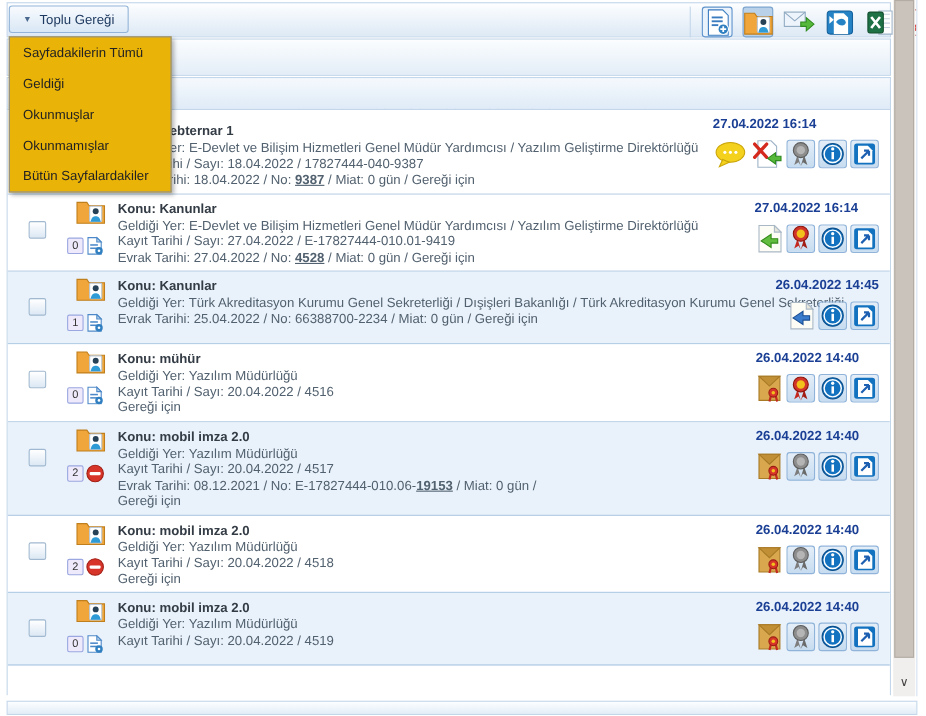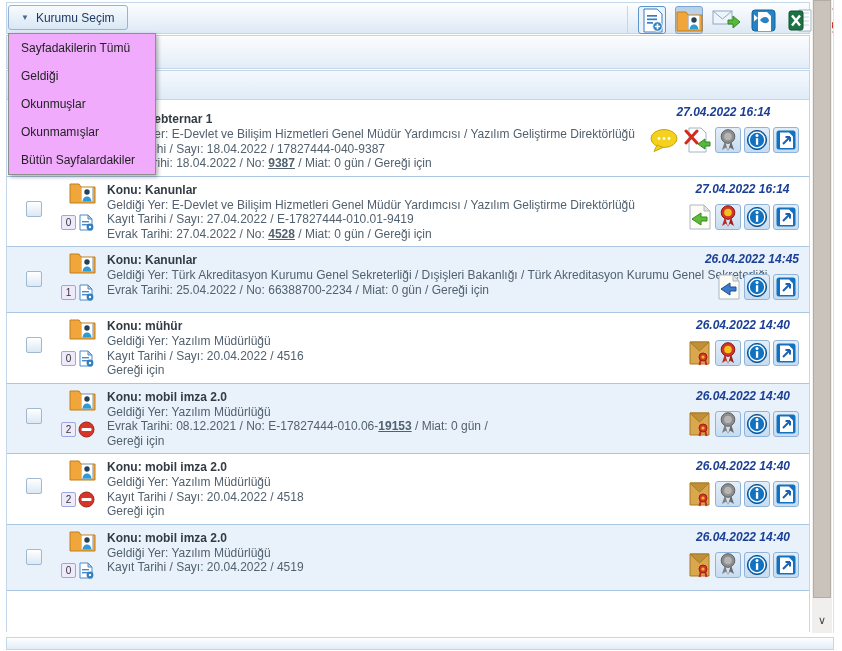--- a/index.html
+++ b/index.html
@@ -43,21 +43,21 @@
   .pg-page { font-size:12px; color:#333; min-width:26px; }
   .pg-page.current { color:#d2691e; font-weight:bold; }
   #page-size { width:88px; height:26px; margin-left:8px; border:1px solid #9db8d9;
     border-radius:2px; background:#fff; display:flex; align-items:center;
     justify-content:space-between; padding:0 9px; font-size:12px; color:#333;
     cursor:pointer; }
   #page-size .chev { font-size:10px; color:#555; }
 
   
   #bulk-menu { position:absolute; left:8px; top:33px; width:148px; z-index:20;
-    background:#f0abfc; border:1px solid #8e8e8e;
+    background:#eab308; border:1px solid #8e8e8e;
     box-shadow:2px 2px 4px rgba(0,0,0,.3); }
   #bulk-menu .item { padding:0 12px; height:28px; line-height:28px; font-size:12px;
     color:#222; cursor:pointer; white-space:nowrap; }
 
   
   #rows { position:absolute; left:6px; top:100px; width:804px; height:532px;
     overflow:hidden; border-left:1px solid #c3d6ea; border-right:1px solid #c3d6ea; }
   .row { position:relative; display:flex; border-bottom:1px solid #aac6e2;
     background:#fff; padding:4px 0 5px 0; min-height:66px; }
   .row.alt { background:#e9f2fb; }
@@ -68,21 +68,21 @@
   .col-type { width:44px; }
   .col-type .ic.folder { margin-left:8px; display:block; }
   .badge-row { display:flex; align-items:center; gap:2px; margin-top:6px; }
   .badge { min-width:15px; height:15px; padding:0 2px; text-align:center;
     font-size:10px; line-height:14px; color:#333; background:#efeafb;
     border:1px solid #9aa7e0; border-radius:2px; }
   .col-text { flex:1; padding-left:2px; padding-top:1px; }
   .title { font-size:12px; font-weight:bold; color:#333b44; line-height:16px; }
   .line { font-size:12px; color:#52616f; line-height:14.5px; white-space:nowrap; }
   .line b { font-weight:bold;text-decoration:underline; }
-  .col-right { position:absolute; top:5px; right:10px; text-align:center;font-style:italic; }
+  .col-right { position:absolute; top:5px; right:10px; text-align:left; }
   .date { font-size:12px; font-weight:bold; color:#1a3f94; margin-bottom:8px; }
   .actions { display:flex; justify-content:flex-end; align-items:center; gap:3px; }
   .icon-btn { width:26px; height:26px; display:flex; align-items:center;
     justify-content:center; background:linear-gradient(#e4eef8,#c7dcf0);
     border:1px solid #8fb3d9; border-radius:3px; cursor:pointer; }
   .ic { display:inline-flex; align-items:center; justify-content:center; }
   .ic.plain { cursor:pointer; margin:0 1px; }
 
   
   #scrollbar { position:absolute; left:812px; top:0; width:20px; height:633px;
@@ -177,21 +177,21 @@
     <div id="page-size">
       <span>10</span>
       <span class="chev">▼</span>
     </div>
   </div>
 </div>
 <div class="band" id="headerstrip"></div>
 
 <div id="bulk-btn">
   <span class="arr">▼</span>
-  <span>Kurumu Seçim</span>
+  <span>Toplu Gereği</span>
 </div>
 
 <div id="bulk-menu">
   <div class="item">Sayfadakilerin Tümü</div>
   <div class="item">Geldiği</div>
   <div class="item">Okunmuşlar</div>
   <div class="item">Okunmamışlar</div>
   <div class="item">Bütün Sayfalardakiler</div>
 </div>
 
@@ -505,20 +505,21 @@
             <svg width="17" height="17" viewBox="0 0 17 17">
               <circle cx="8.5" cy="8.5" r="7.5" fill="#d8352a" stroke="#a31f16"></circle>
               <rect x="3.5" y="7" width="10" height="3" rx="1" fill="#fff"></rect>
             </svg>
           </span>
         </div>
       </div>
       <div class="col-text">
         <div class="title">Konu: mobil imza 2.0</div>
         <div class="line">Geldiği Yer: Yazılım Müdürlüğü</div>
+        <div class="line">Kayıt Tarihi / Sayı: 20.04.2022 / 4517</div>
         <div class="line">Evrak Tarihi: 08.12.2021 / No: E-17827444-010.06-<b>19153</b> / Miat: 0 gün /</div>
         <div class="line">Gereği için</div>
       </div>
       <div class="col-right">
         <div class="date">26.04.2022 14:40</div>
         <div class="actions">
           <span class="ic plain">
             <svg width="23" height="26" viewBox="0 0 23 26">
               <path d="M2 2h19v22H2z" fill="#d9a84e" stroke="#a87a26"></path>
               <path d="M2 2h19l-9.5 9z" fill="#c18f35" stroke="#a87a26"></path>

